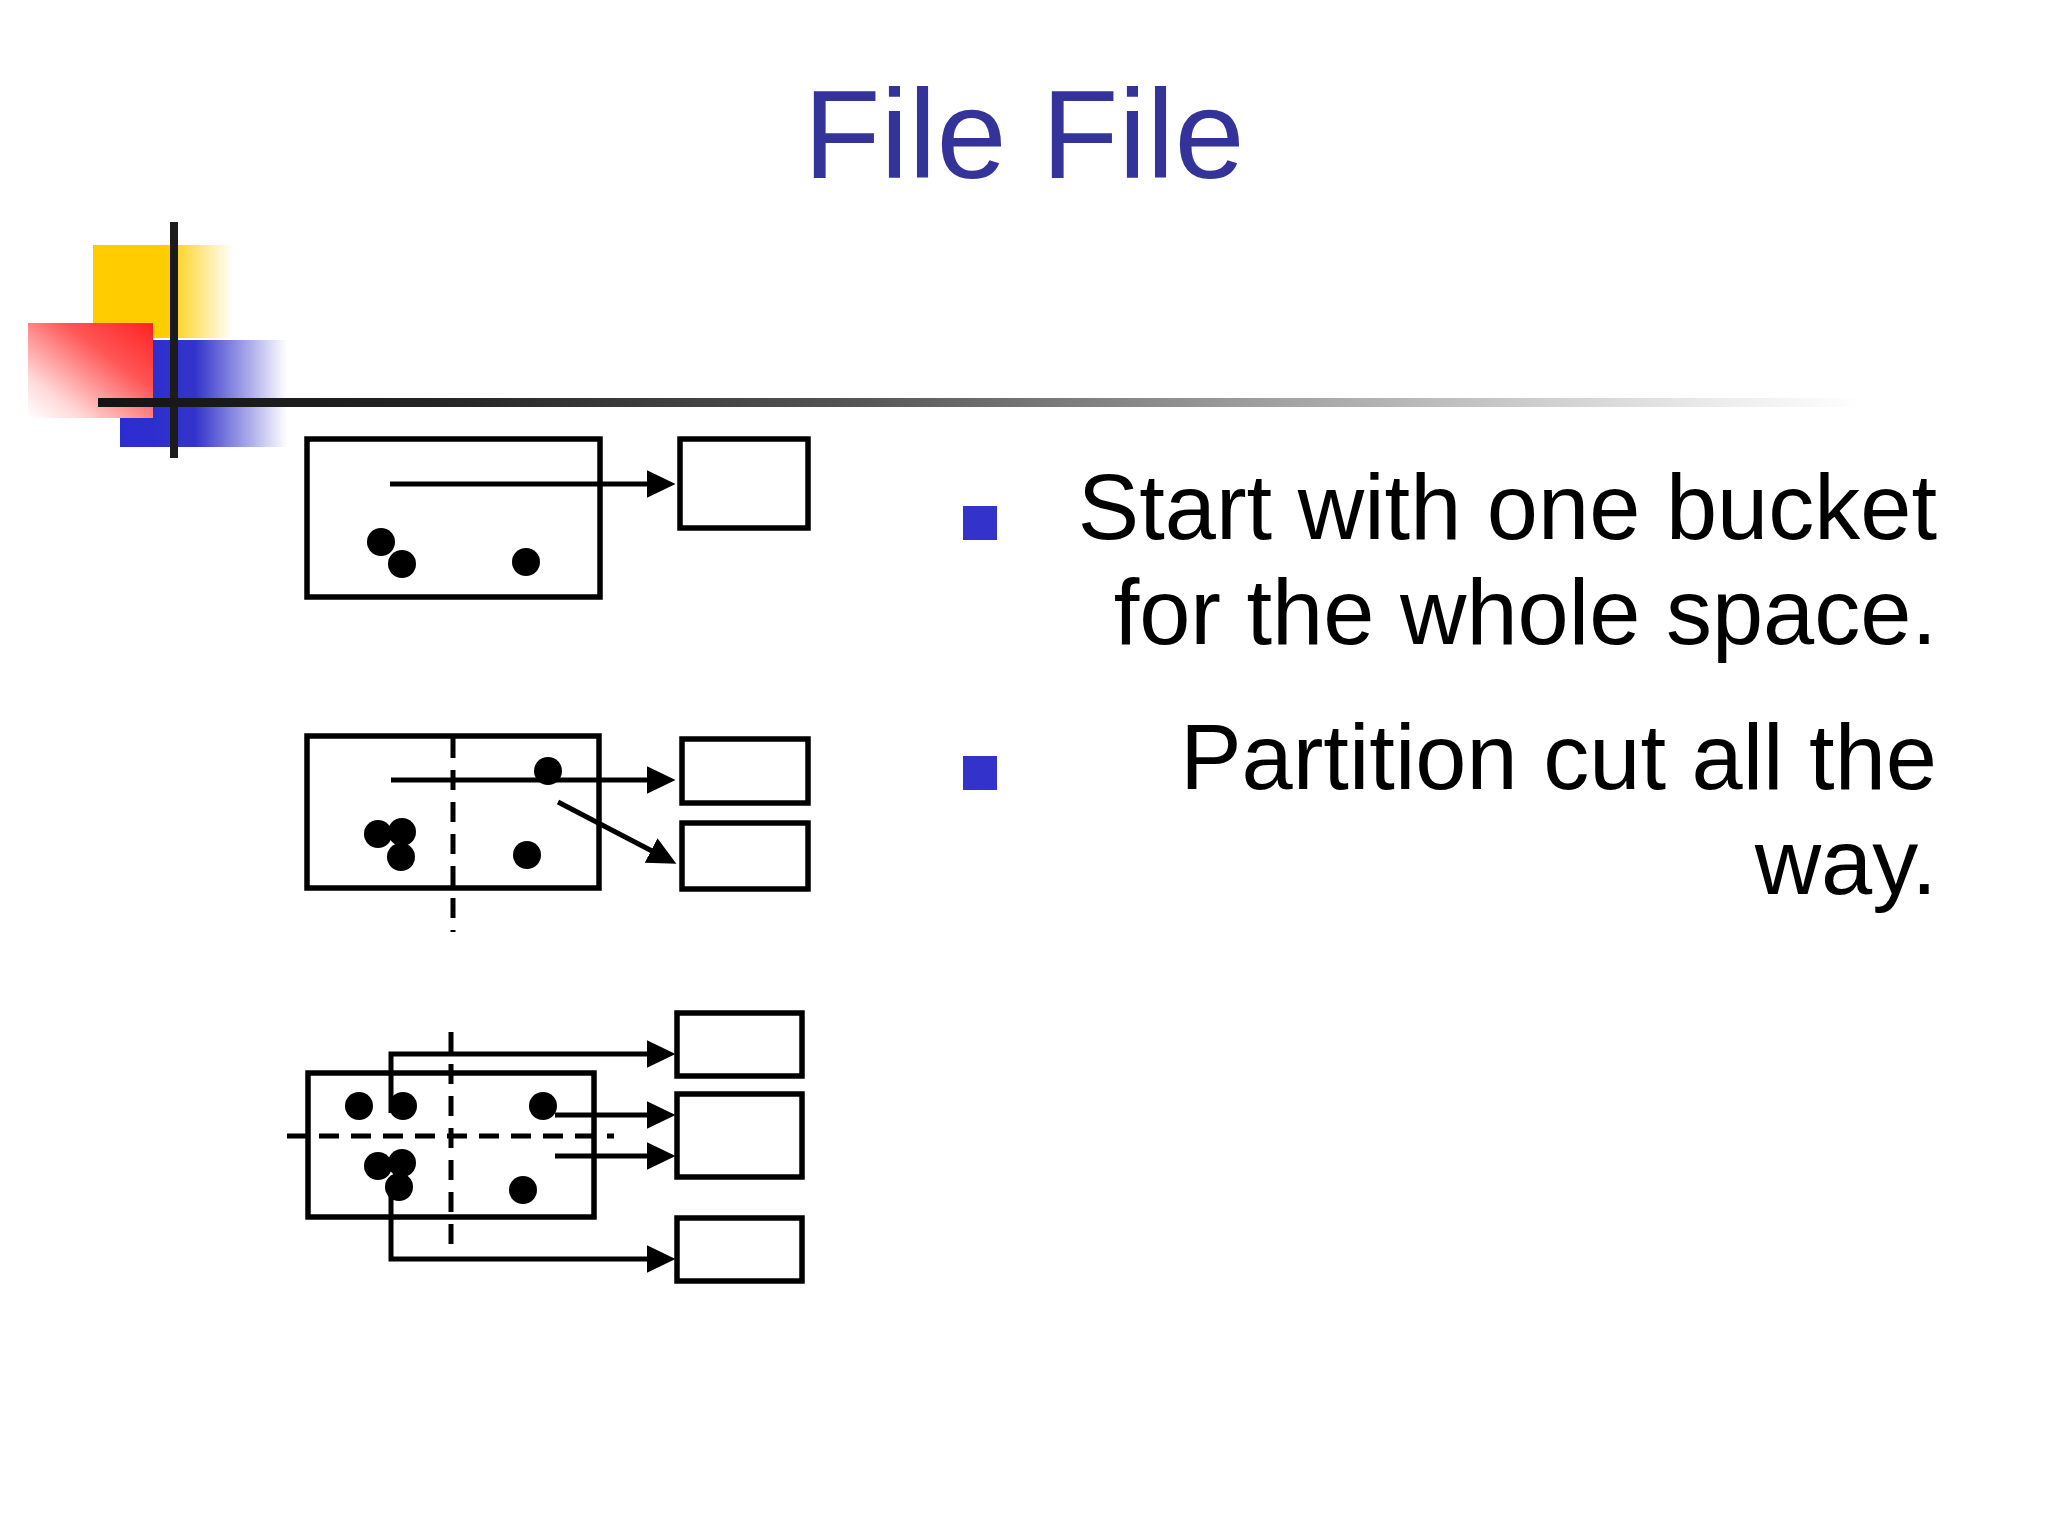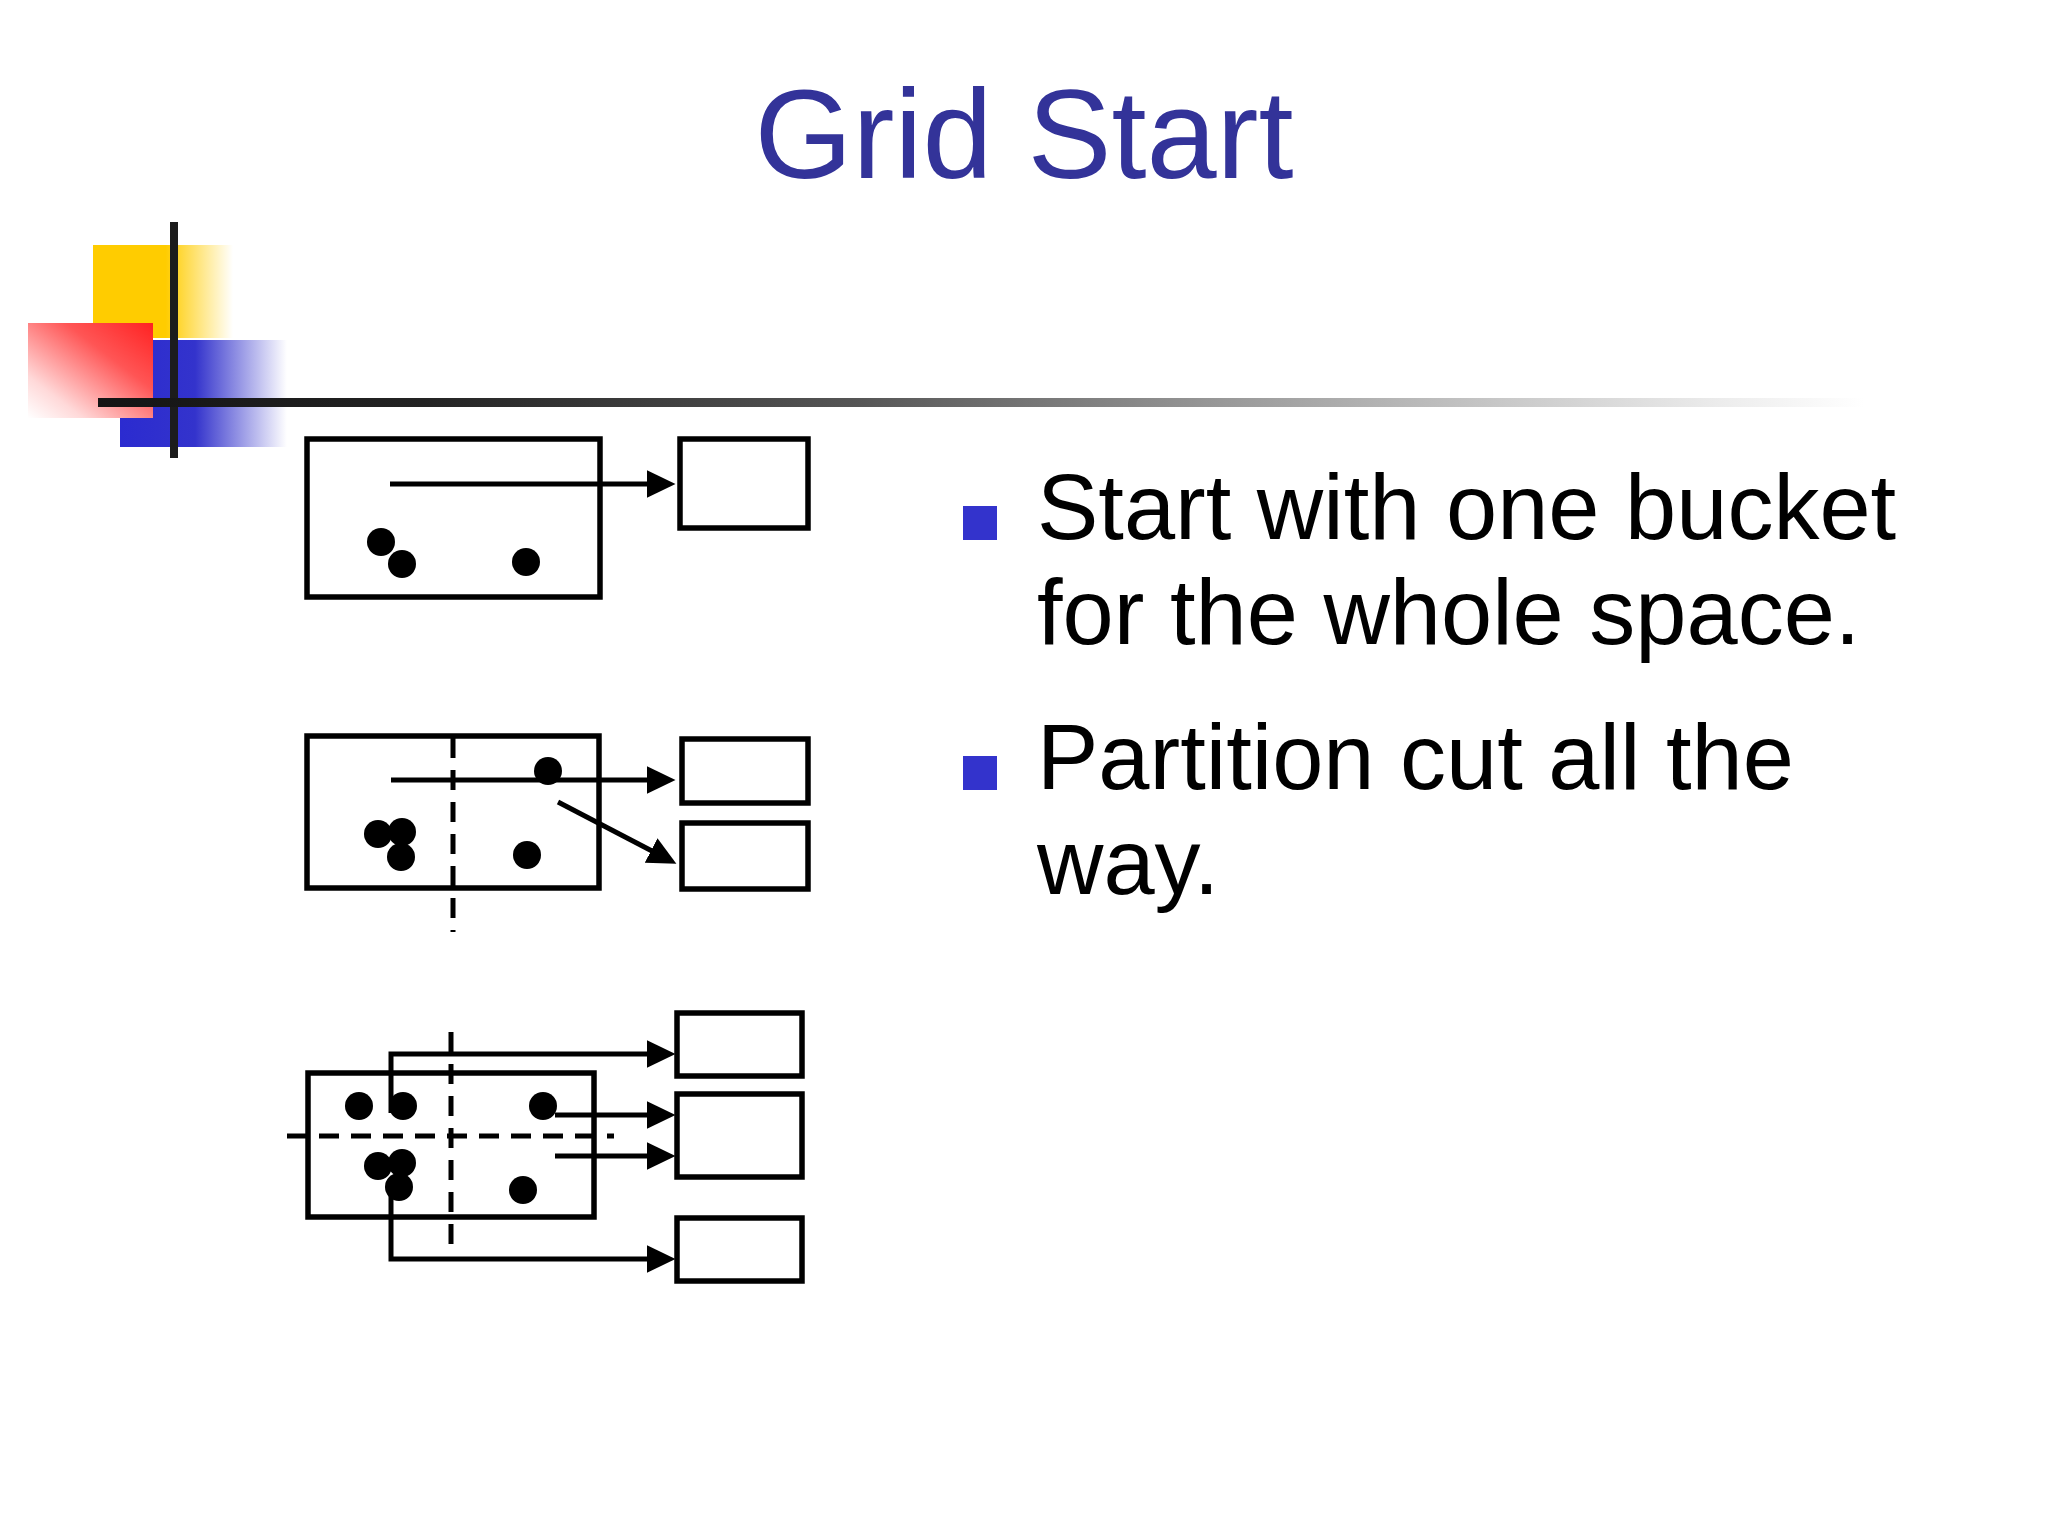--- a/index.html
+++ b/index.html
@@ -39,36 +39,36 @@
   #diagram .bucket{fill:#ffffff;stroke:var(--ink,#000);stroke-width:5.5;}
   #diagram .arrow{fill:none;stroke:var(--ink,#000);stroke-width:5;}
   #diagram .dash{fill:none;stroke:var(--ink,#000);stroke-width:5;stroke-dasharray:20 12;}
   #diagram .dot{fill:var(--ink,#000);}
   #diagram marker path{fill:var(--ink,#000);}
   
   .bullets{
     position:absolute;left:963px;top:455px;width:975px;
     margin:0;padding:0;list-style:none;
   }
-  .bullet-item{display:flex;align-items:flex-start;margin:0 0 40px 0;}
+  .bullet-item{display:flex;align-items:flex-start;margin:0 0 40px 0;text-align:right;}
   .bullet-marker{
     flex:0 0 34px;width:34px;height:34px;margin-top:51px;margin-right:40px;
     background:var(--marker-color,#3333cc);
   }
   .bullet-text{
     width:900px;font-size:92px;line-height:105px;
     color:var(--text-color,#000);
   }
 </style>
 </head>
 <body>
 
 <div class="slide">
 
-  <div class="title">Grid Start</div>
+  <div class="title">File File</div>
 
   <div>
     <div class="deco-yellow"></div>
     <div class="deco-blue"></div>
     <div class="deco-red"></div>
     <div class="deco-vline"></div>
     <div class="rule"></div>
   </div>
 
   <svg id="diagram" viewBox="270 430 560 900" xmlns="http://www.w3.org/2000/svg">

